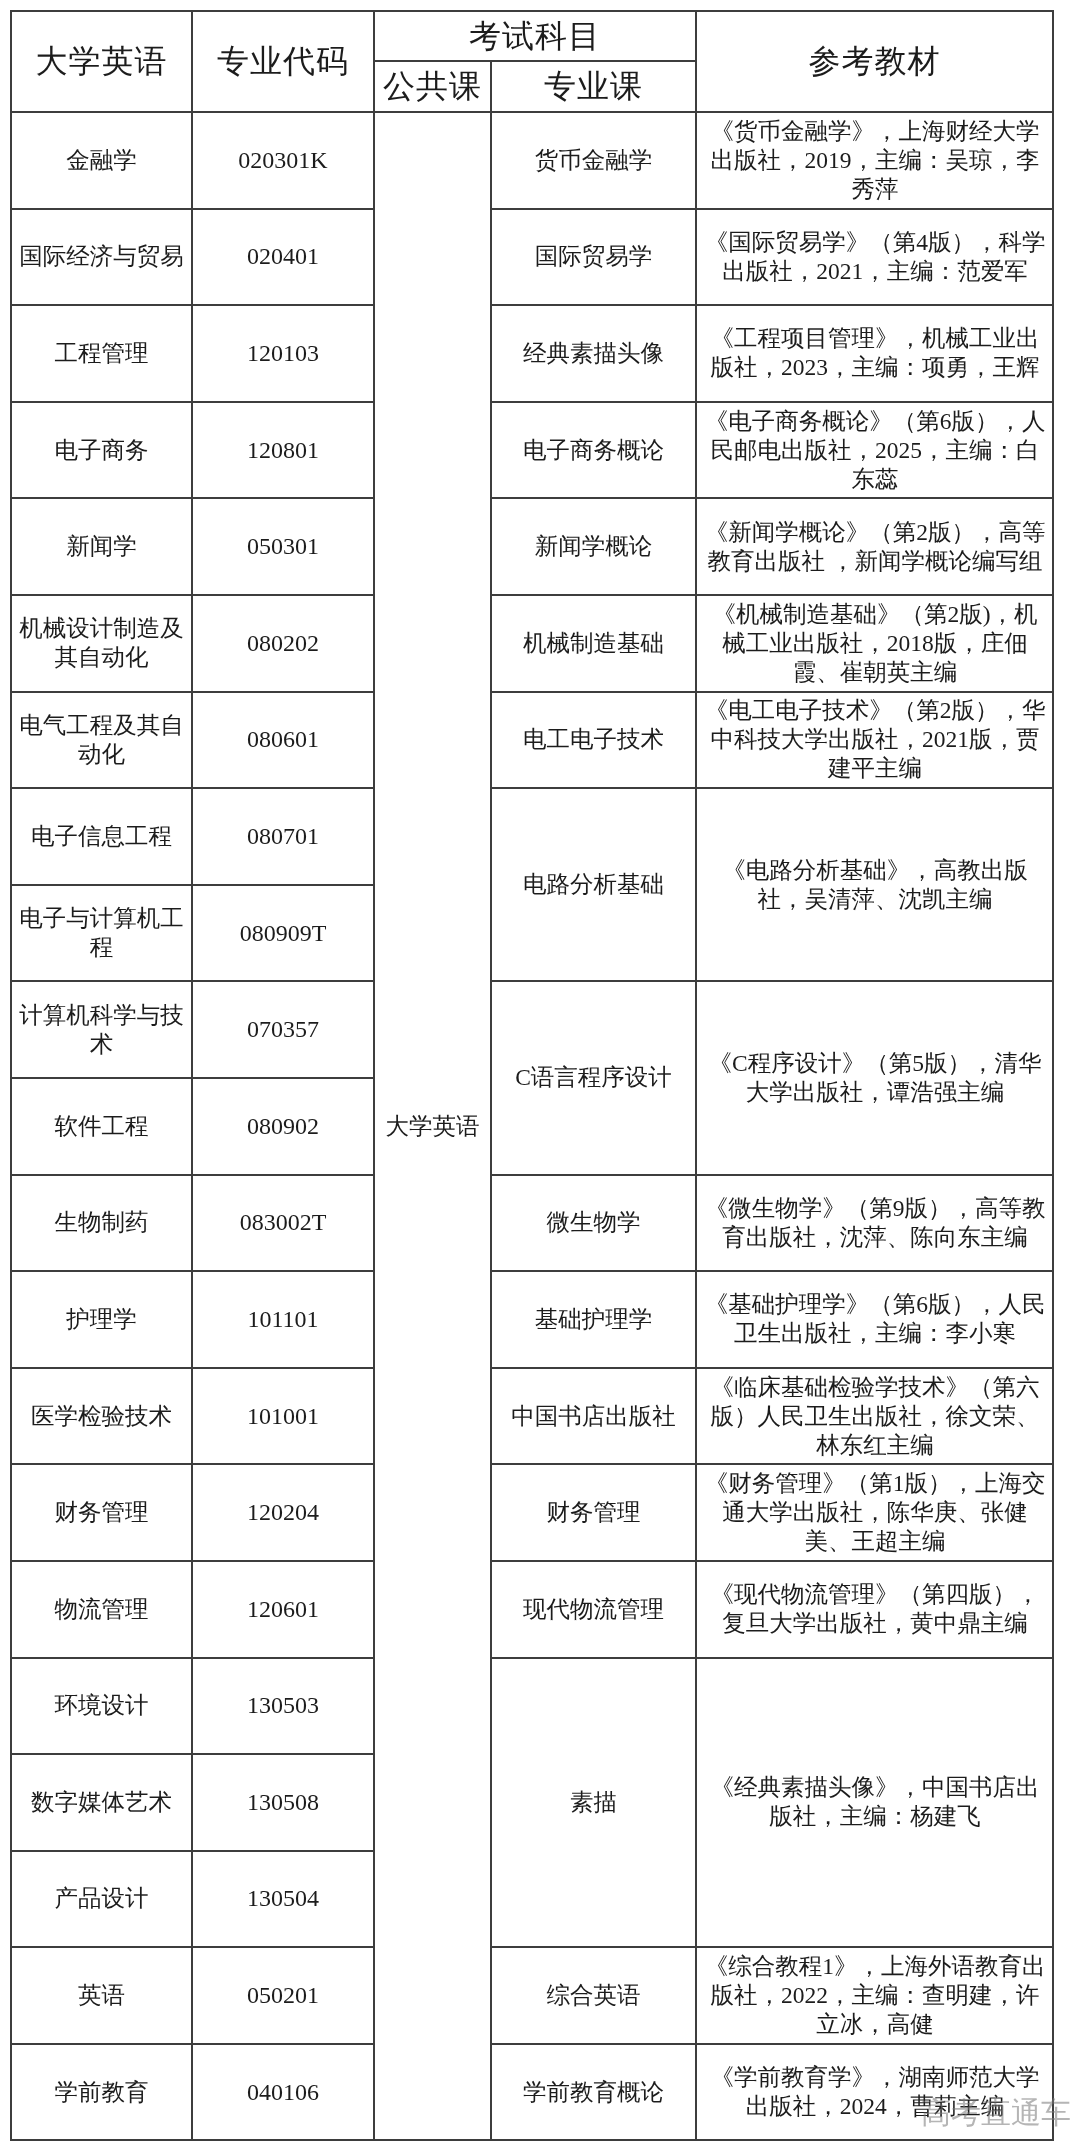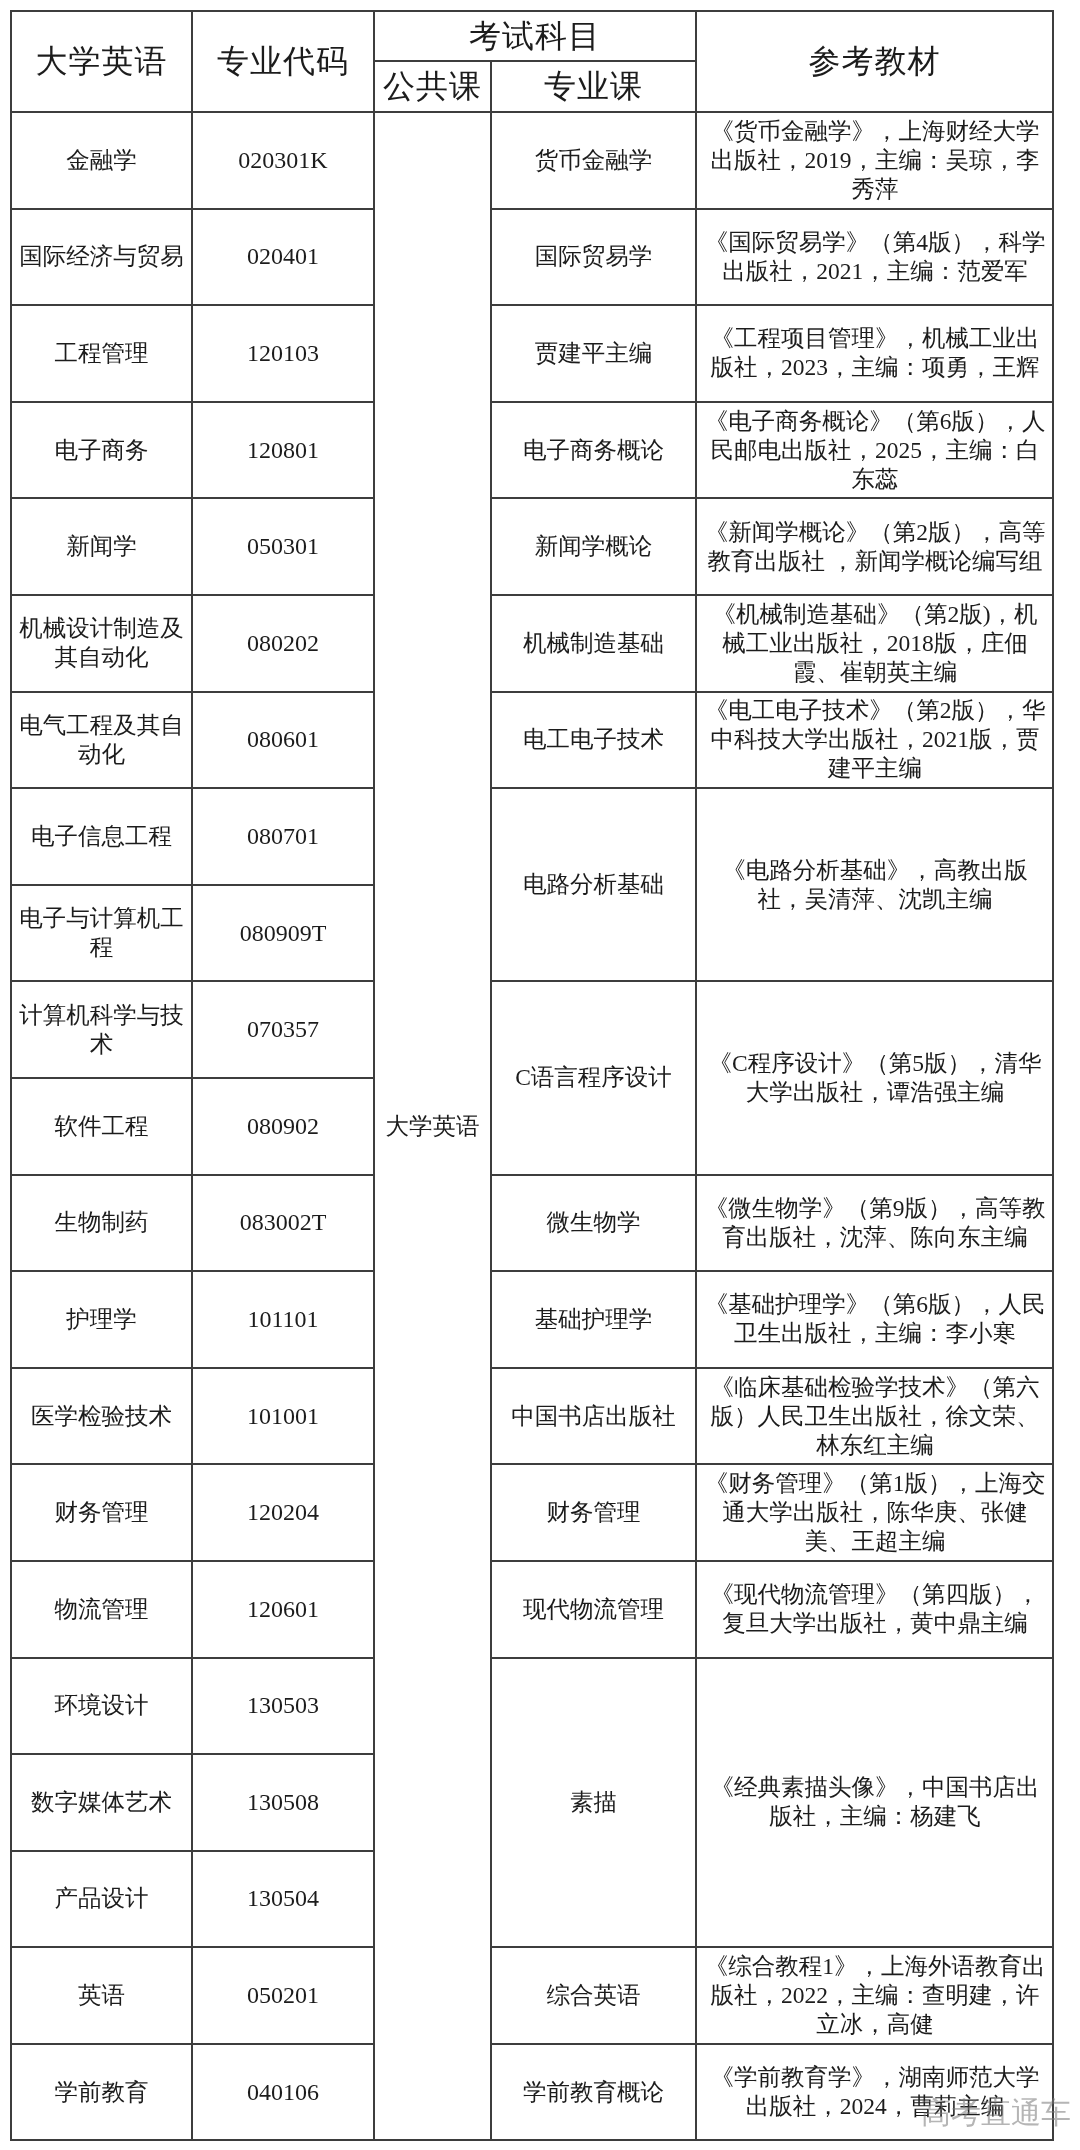--- a/index.html
+++ b/index.html
@@ -96,21 +96,21 @@
       <tr class="data-row">
         <td>国际经济与贸易</td>
         <td class="code">020401</td>
         <td>国际贸易学</td>
         <td class="textbook">《国际贸易学》（第4版），科学出版社，2021，主编：范爱军</td>
       </tr>
 
       <tr class="data-row">
         <td>工程管理</td>
         <td class="code">120103</td>
-        <td>贾建平主编</td>
+        <td>经典素描头像</td>
         <td class="textbook">《工程项目管理》，机械工业出版社，2023，主编：项勇，王辉</td>
       </tr>
 
       <tr class="data-row">
         <td>电子商务</td>
         <td class="code">120801</td>
         <td>电子商务概论</td>
         <td class="textbook">《电子商务概论》（第6版），人民邮电出版社，2025，主编：白东蕊</td>
       </tr>
 

